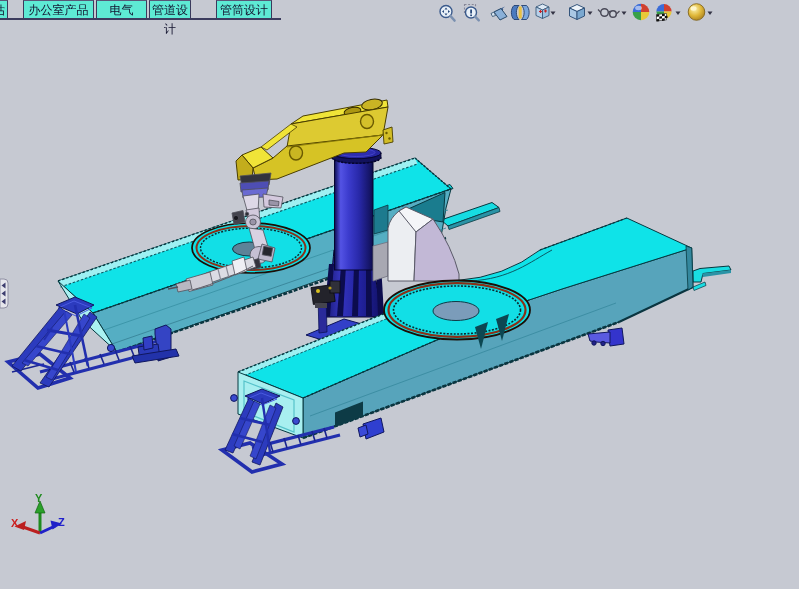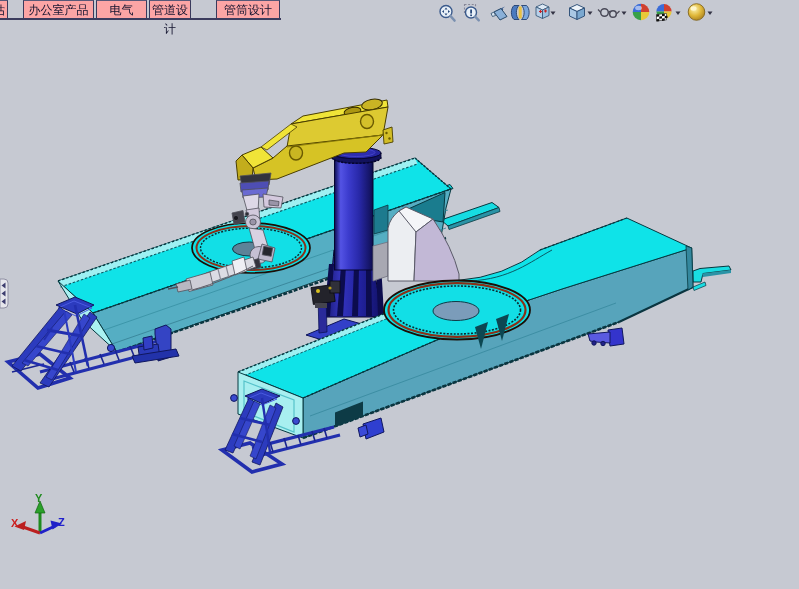--- a/index.html
+++ b/index.html
@@ -1,19 +1,19 @@
 <!DOCTYPE html>
 <html><head>
 <meta charset="utf-8">
 <style>
   html,body{margin:0;padding:0;background:#c6c9d2;width:799px;height:589px;overflow:hidden;}
   *{font-family:"Liberation Sans", sans-serif;}
   #stage{position:relative;width:799px;height:589px;}
   svg{position:absolute;left:0;top:0;}
-  .tab{position:absolute;top:0px;height:18px;border:1px solid #3a3a5c;border-top-color:#585878;border-bottom:none;background:#fca5a5;color:#12122e;font-size:12px;line-height:19px;text-align:center;box-sizing:border-box;}
+  .tab{position:absolute;top:0px;height:18px;border:1px solid #3a3a5c;border-top-color:#585878;border-bottom:none;background:#5eead4;color:#12122e;font-size:12px;line-height:19px;text-align:center;box-sizing:border-box;}
 </style>
 </head>
 <body>
 <div id="stage">
 <svg width="799" height="589" viewBox="0 0 799 589">
   <defs>
     <linearGradient id="colg" x1="0" y1="0" x2="1" y2="0">
       <stop offset="0" stop-color="#0c0c50"></stop>
       <stop offset="0.16" stop-color="#5353e4"></stop>
       <stop offset="0.36" stop-color="#3c3cce"></stop>
@@ -327,15 +327,15 @@
     <ellipse cx="693.5" cy="8.5" rx="3" ry="2.2" fill="#fdf6cc"></ellipse>
     <polygon points="707.5,11.5 712.5,11.5 710,15" fill="#333344"></polygon>
   </g>
   <g id="triad"></g>
 </svg>
 
 <div class="tab" style="left:-30px;width:38px;text-align:right;padding-right:2px;">估</div>
 <div class="tab" style="left:23px;width:71px;">办公室产品</div>
 <div class="tab" style="left:96px;width:51px;">电气</div>
 <div class="tab" style="left:149px;width:42px;">管道设计</div>
-<div class="tab" style="left:216px;width:64px;">管筒设计</div>
+<div class="tab" style="left:216px;width:56px;">管筒设计</div>
 <div style="position:absolute;left:0;top:18px;width:281px;height:2px;background:#3c3c5e;"></div>
 </div>
 
 </body></html>

